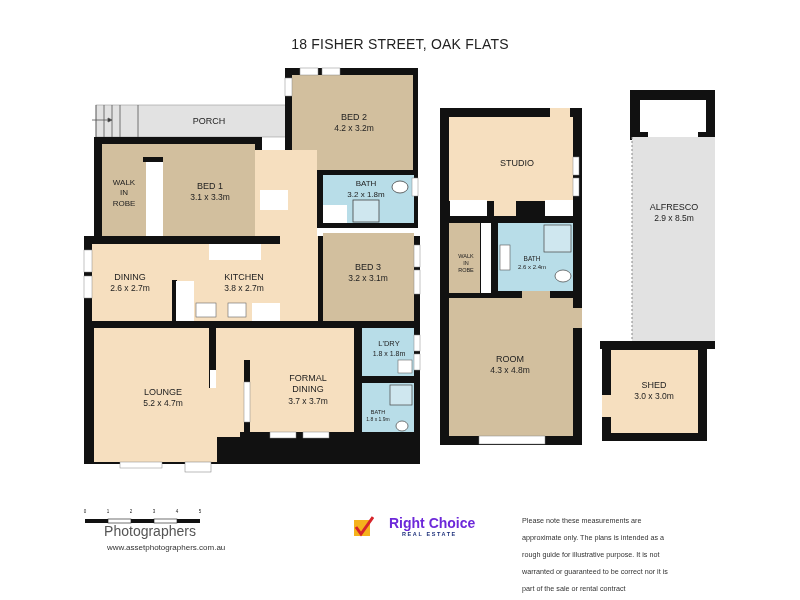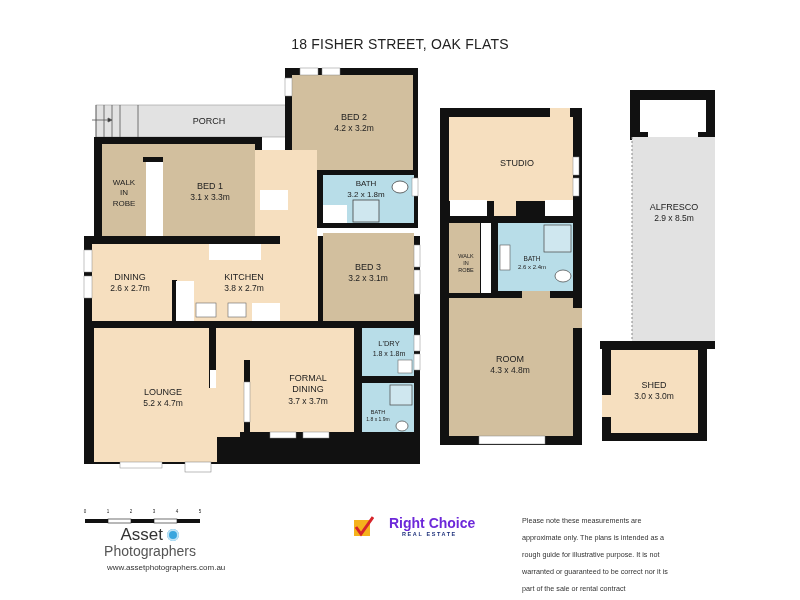--- a/index.html
+++ b/index.html
@@ -192,24 +192,20 @@
     <text class="t" x="85" y="513" font-size="4.5">0</text>
     <text class="t" x="108" y="513" font-size="4.5">1</text>
     <text class="t" x="131" y="513" font-size="4.5">2</text>
     <text class="t" x="154" y="513" font-size="4.5">3</text>
     <text class="t" x="177" y="513" font-size="4.5">4</text>
     <text class="t" x="200" y="513" font-size="4.5">5</text>
   </g>
 </svg>
 
 <div class="asset">
-  <div>
-    <span class="name">Asset</span>
-    <span style="display:inline-block;width:12px;height:12px;border-radius:50%;background:#3aa6de;vertical-align:-1px;box-shadow:0 0 0 2px #bfe3f5 inset;"></span>
-  </div>
   <div class="sub">Photographers</div>
   <div class="url">www.assetphotographers.com.au</div>
 </div>
 
 <div class="rc">
   <svg width="20" height="22" style="position:absolute;left:0;top:1px;">
     <rect x="0" y="4" width="16" height="16" fill="#f5b21c"></rect>
     <path d="M2 11 L7 18 L19 1" stroke="#d6242b" stroke-width="3" fill="none"></path>
   </svg>
   <span class="rct">Right Choice</span>

